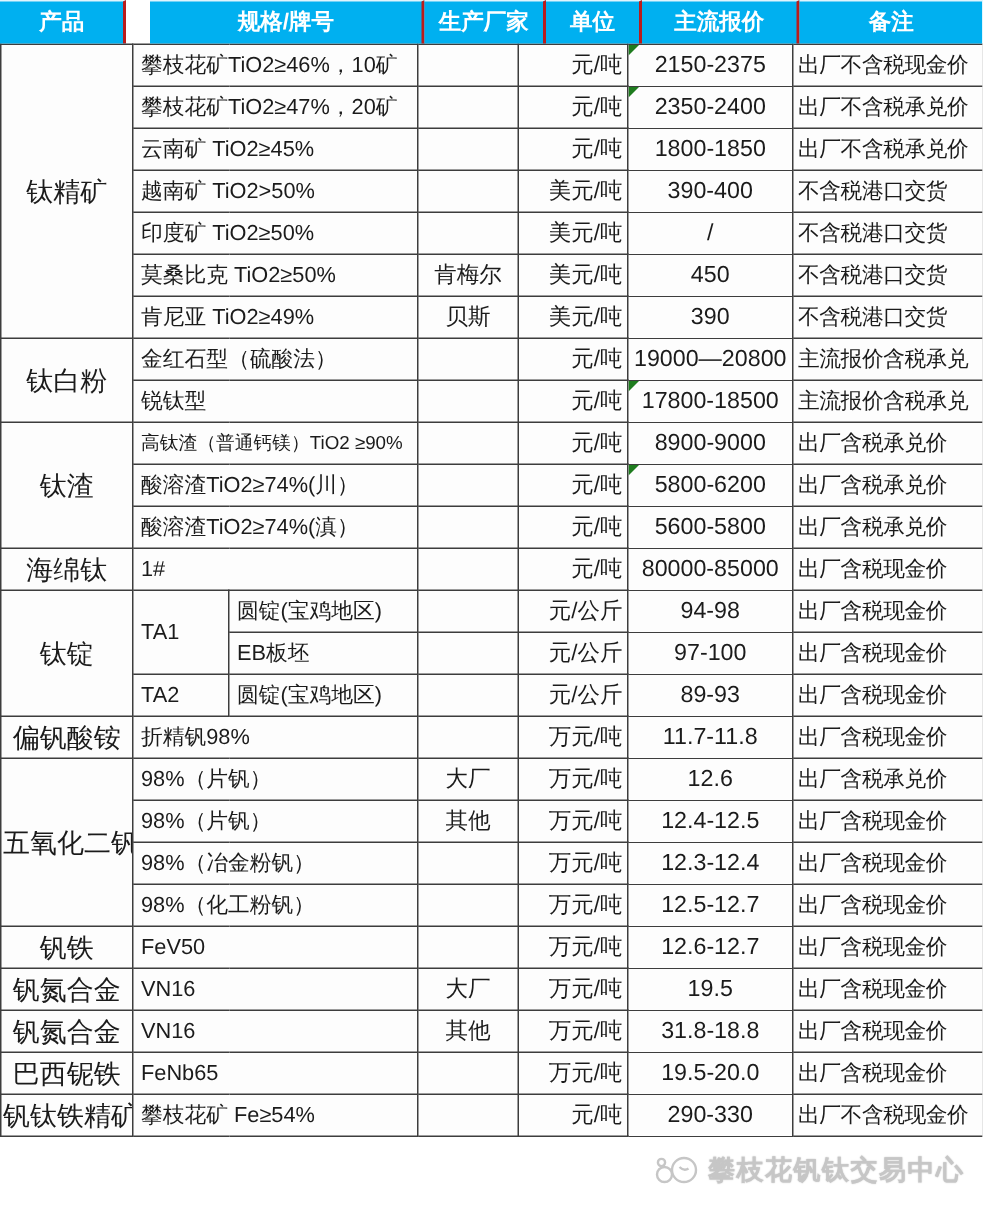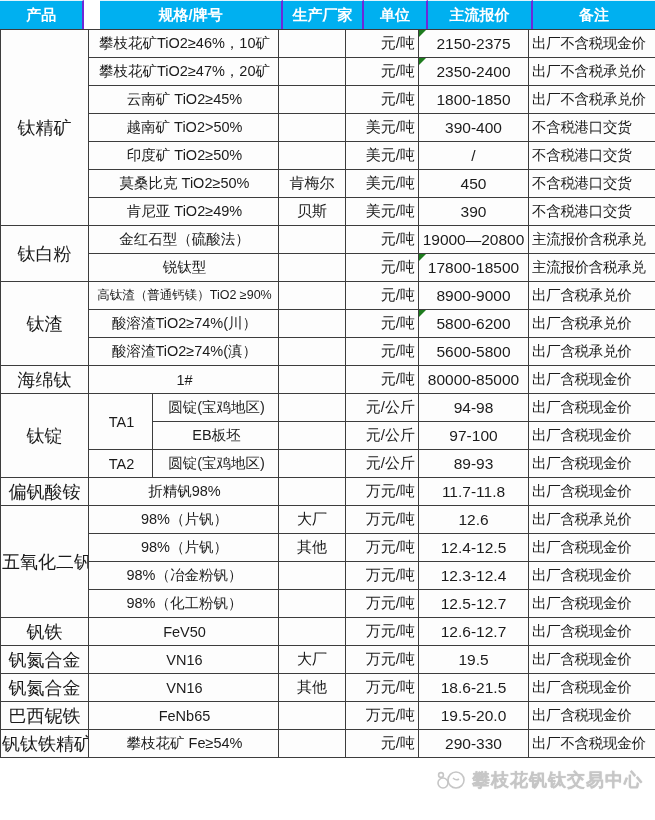--- a/index.html
+++ b/index.html
@@ -19,21 +19,21 @@
     box-sizing:border-box;
   }
   .hcell{
     box-sizing:border-box;
     background:var(--header-bg,#00b0f0);
     color:var(--header-fg,#ffffff);
     font-weight:bold;
     font-size:15px;
     line-height:27px;
     text-align:center;
-    border-right:2px solid #6d28d9;
+    border-right:2px solid #b91c1c;
     border-top:1px solid #dff4fd;
   }
   .hcell:last-child{border-right:none;}
   .w-product{width:88px;}
   .w-spec{width:190px;margin-left:16px;}
   .w-maker{width:85px;}
   .w-unit{width:66px;}
   .w-price{width:110px;}
   .w-note{width:127px;}
   
@@ -45,21 +45,21 @@
   .prices td{
     border:1.5px solid var(--grid,#3d3d3d);
     height:27px;
     padding:0 3px;
     font-size:15px;
     white-space:nowrap;
     overflow:hidden;
     background:#fdfdfd;
   }
   .prices td.product{text-align:center;font-size:18px;padding:0 1px;}
-  .prices td.spec{text-align:center;padding-left:5px;font-size:14.5px;}
+  .prices td.spec{text-align:left;padding-left:5px;font-size:14.5px;}
   .prices td.small{font-size:12.5px;}
   .prices td.maker{text-align:center;}
   .prices td.unit{text-align:right;}
   .prices td.price{text-align:center;font-size:15.5px;position:relative;margin-left:43px;}
   .prices td.note{text-align:left;padding-left:3px;font-size:14.5px;letter-spacing:-0.3px;}
   .flag{
     position:absolute;top:0;left:0;
     width:0;height:0;
     border-top:7px solid var(--flag,#1e7c1e);
     border-right:7px solid transparent;
@@ -273,21 +273,21 @@
           <td class="maker">大厂</td>
           <td class="unit">万元/吨</td>
           <td class="price">19.5</td>
           <td class="note">出厂含税现金价</td>
         </tr>
         <tr>
           <td class="product" rowspan="1">钒氮合金</td>
           <td class="spec" colspan="2">VN16</td>
           <td class="maker">其他</td>
           <td class="unit">万元/吨</td>
-          <td class="price">18.6-21.5</td>
+          <td class="price">31.8-18.8</td>
           <td class="note">出厂含税现金价</td>
         </tr>
         <tr>
           <td class="product" rowspan="1">巴西铌铁</td>
           <td class="spec" colspan="2">FeNb65</td>
           <td class="maker"></td>
           <td class="unit">万元/吨</td>
           <td class="price">19.5-20.0</td>
           <td class="note">出厂含税现金价</td>
         </tr>

